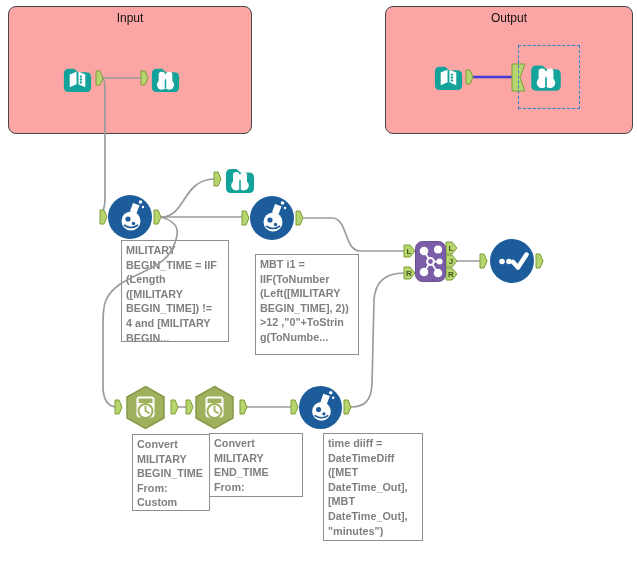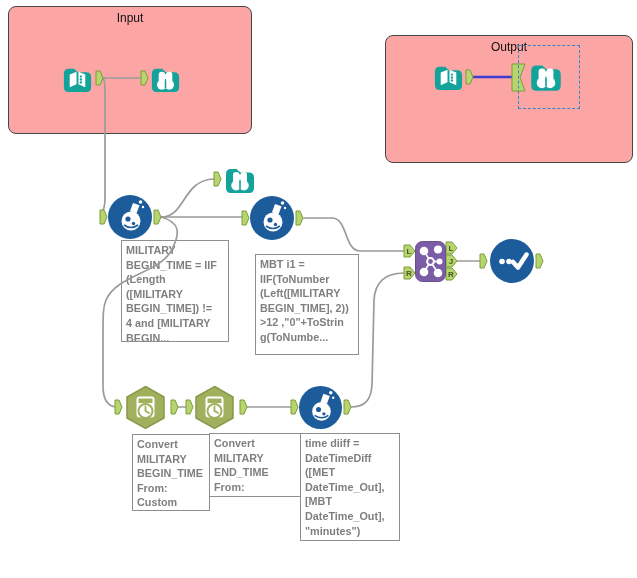--- a/index.html
+++ b/index.html
@@ -28,21 +28,21 @@
   .anchor{fill:#b6d56f;stroke:#7d9c39;stroke-width:1;}
   .anchor-letter{font-size:8px;font-weight:bold;fill:#44591f;text-anchor:middle;font-family:"Liberation Sans",sans-serif;}
 </style>
 </head>
 <body>
 
 <div class="container" style="left:8px;top:6px;width:242px;height:126px;">
   <div class="title">Input</div>
 </div>
 
-<div class="container" style="left:385px;top:6px;width:246px;height:126px;margin-top:29px;">
+<div class="container" style="left:385px;top:6px;width:246px;height:126px;">
   <div class="title">Output</div>
 </div>
 
 <div class="anno" style="left:102px;top:240px;width:108px;height:102px;">MILITARY
 BEGIN_TIME = IIF
 (Length
 ([MILITARY
 BEGIN_TIME]) !=
 4 and [MILITARY
 BEGIN...</div>
@@ -58,21 +58,21 @@
 MILITARY
 BEGIN_TIME
 From:
 Custom</div>
 
 <div class="anno" style="left:190px;top:433px;width:94px;height:64px;">Convert
 MILITARY
 END_TIME From:
 Custom</div>
 
-<div class="anno" style="left:281px;top:433px;width:100px;height:108px;">time diiff =
+<div class="anno" style="left:304px;top:433px;width:100px;height:108px;">time diiff =
 DateTimeDiff
 ([MET
 DateTime_Out],
 [MBT
 DateTime_Out],
 "minutes")</div>
 
 <svg class="wires" width="637" height="578" viewBox="0 0 637 578">
 
   <path class="wire" d="M104 78 L141 78"></path>

